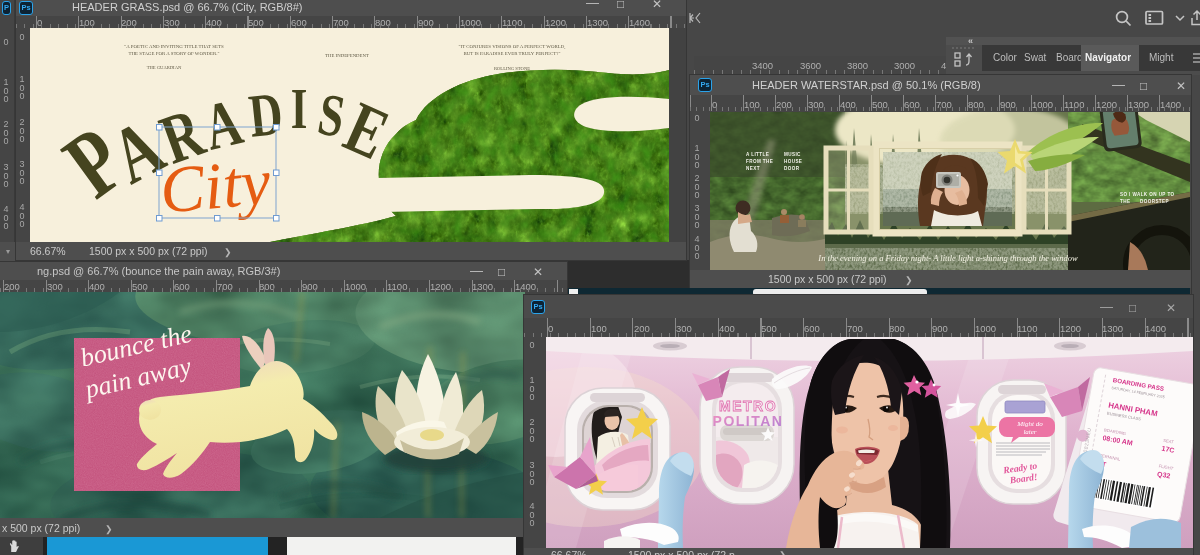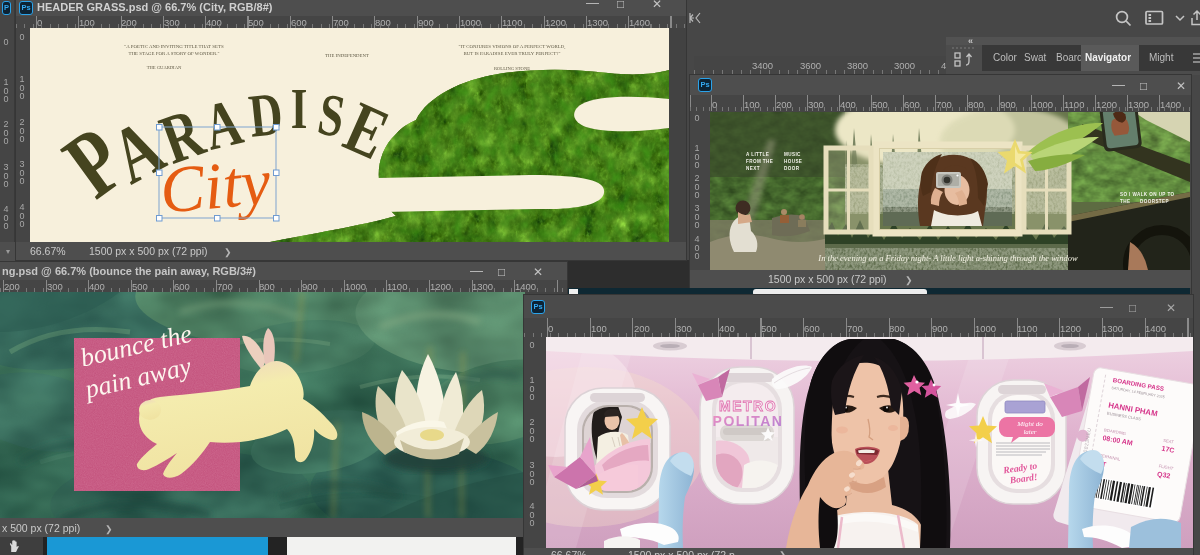--- a/index.html
+++ b/index.html
@@ -1,20 +1,20 @@
 <!DOCTYPE html>
 <html><head><meta charset="utf-8">
 <style>
 html,body{margin:0;padding:0;background:#474747;}
 *{box-sizing:border-box;}
 #stage{position:relative;width:1200px;height:555px;overflow:hidden;background:#474747;
   font-family:"Liberation Sans",sans-serif;}
 .abs{position:absolute;}
 .tbar{background:#4e4e4e;}
-.ttext{font-size:11px;font-weight:bold;color:#d0d0d0;white-space:nowrap;}
+.ttext{font-size:11px;font-weight:normal;color:#d0d0d0;white-space:nowrap;margin-left:35px;}
 .psicon{width:14px;height:14px;border-radius:3px;background:#0d2334;border:1.5px solid #2ba3ea;
   color:#34a9f1;font-size:7.5px;font-weight:bold;text-align:center;line-height:11px;}
 .ruler{background:#454545;}
 .rnum{position:absolute;font-size:9.5px;color:#b0b0b0;white-space:nowrap;}
 .vnum{position:absolute;font-size:9px;color:#a8a8a8;line-height:8.5px;text-align:center;width:10px;}
 .bigticks{position:absolute;left:0;right:0;top:0;bottom:0;}
 .hticks{position:absolute;left:0;right:0;bottom:0;height:4px;
   background:repeating-linear-gradient(to right,#777 0,#777 1px,transparent 1px,transparent 8.46px);}
 .statusb{background:#4e4e4e;color:#c9c9c9;font-size:10.5px;}
 .wctrl{position:absolute;color:#c3c3c3;font-size:12px;}
@@ -350,20 +350,21 @@
           </g>
         </svg>
   </div>
   <div class="abs" style="left:47px;top:0;width:221px;height:18px;background:#1a98d5;"></div>
   <div class="abs" style="left:287px;top:0;width:229px;height:18px;background:#f2f2f0;"></div>
 </div>
 
 <div class="abs" style="left:690px;top:75px;width:501px;height:222px;background:#454545;box-shadow:0 0 0 1px #363636;">
   <div class="abs tbar" style="left:0;top:0;width:501px;height:20px;">
     <div class="abs psicon" style="left:8px;top:3px;">Ps</div>
+    <div class="abs ttext" style="left:27px;top:4px;">HEADER WATERSTAR.psd @ 50.1% (RGB/8)</div>
     <div class="wctrl" style="left:422px;top:2px;font-size:13px;">—</div>
     <div class="wctrl" style="left:450px;top:4px;">□</div>
     <div class="wctrl" style="left:486px;top:4px;">✕</div>
   </div>
   <div class="abs ruler" style="left:0;top:20px;width:501px;height:16px;">
     <div class="rnum" style="left:22px;top:4px;">0</div>
     <div class="rnum" style="left:54px;top:4px;">100</div>
     <div class="rnum" style="left:86px;top:4px;">200</div>
     <div class="rnum" style="left:118px;top:4px;">300</div>
     <div class="rnum" style="left:150px;top:4px;">400</div>

